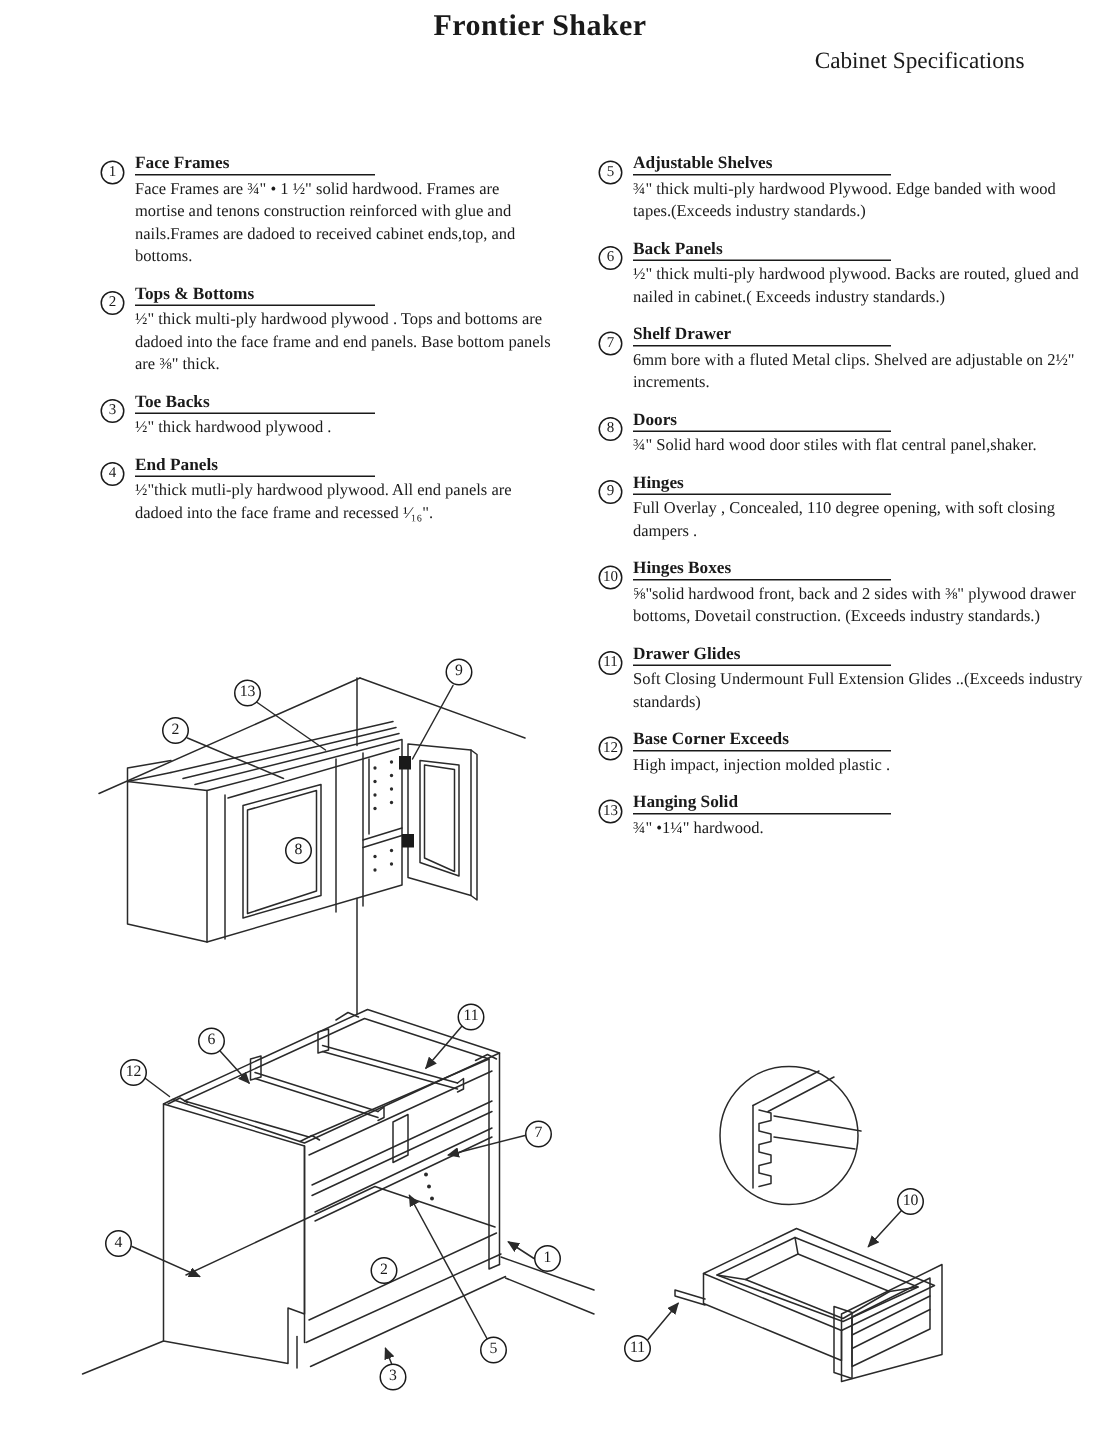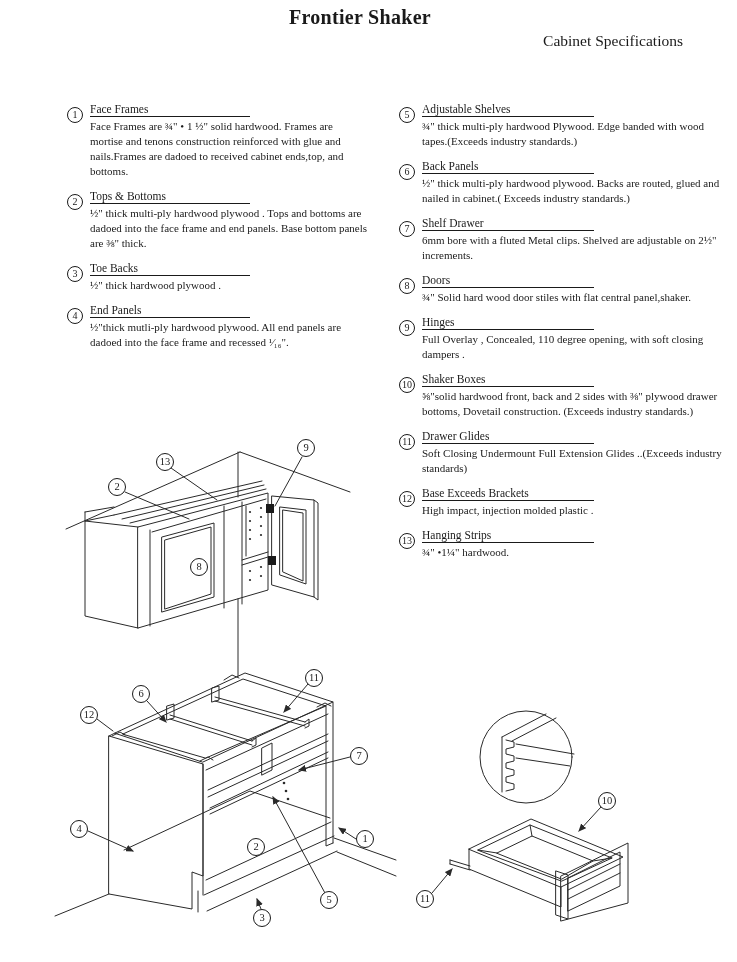--- a/index.html
+++ b/index.html
@@ -19,21 +19,21 @@
   .spec-col{position:absolute;}
   #col-left{left:90px;top:103px;width:278px;}
   #col-right{left:422px;top:103px;width:300px;}
   .spec-item{position:relative;margin-bottom:11px;}
   .spec-num{
     position:absolute;left:-23px;top:4px;width:16px;height:16px;
     border:1px solid #1a1a1a;border-radius:50%;box-sizing:border-box;
     font-size:10px;line-height:14px;text-align:center;background:#fff;
   }
   .spec-head{
-    display:block;font-size:11.5px;font-weight:normal;
+    display:block;font-size:11.5px;font-weight:bold;
     border-bottom:1px solid #1a1a1a;padding-bottom:1px;margin:0;
   }
   #col-left .spec-head{width:160px;}
   #col-right .spec-head{width:172px;}
   .spec-body{
     margin:2px 0 0 0;font-size:11px;line-height:15px;
   }
   #diagram-layer{position:absolute;left:0;top:430px;width:737px;height:532px;}
   #diagram-layer svg{display:block;}
   .callout{
@@ -92,36 +92,36 @@
     <span class="spec-head">Doors</span>
     <p class="spec-body">¾" Solid hard wood door stiles with flat central panel,shaker.</p>
   </div>
   <div class="spec-item">
     <span class="spec-num">9</span>
     <span class="spec-head">Hinges</span>
     <p class="spec-body">Full Overlay , Concealed, 110 degree opening, with soft closing dampers .</p>
   </div>
   <div class="spec-item">
     <span class="spec-num">10</span>
-    <span class="spec-head">Shaker Boxes</span>
+    <span class="spec-head">Hinges Boxes</span>
     <p class="spec-body">⅝"solid hardwood front, back and 2 sides with ⅜" plywood drawer bottoms,  Dovetail construction. (Exceeds industry standards.)</p>
   </div>
   <div class="spec-item">
     <span class="spec-num">11</span>
     <span class="spec-head">Drawer Glides</span>
     <p class="spec-body">Soft Closing Undermount Full Extension Glides ..(Exceeds industry standards)</p>
   </div>
   <div class="spec-item">
     <span class="spec-num">12</span>
-    <span class="spec-head">Base Exceeds Brackets</span>
+    <span class="spec-head">Base Corner Exceeds</span>
     <p class="spec-body">High impact, injection molded plastic .</p>
   </div>
   <div class="spec-item">
     <span class="spec-num">13</span>
-    <span class="spec-head">Hanging Strips</span>
+    <span class="spec-head">Hanging Solid</span>
     <p class="spec-body">¾" •1¼" hardwood.</p>
   </div>
 </div>
 
 <div id="diagram-layer">
   <svg width="737" height="532" viewBox="0 430 737 532">
     <defs>
       <marker id="arw" markerWidth="8" markerHeight="7" refX="7" refY="3.5" orient="auto" markerUnits="userSpaceOnUse">
         <path d="M0,0 L8,3.5 L0,7 Z" fill="#2a2a2a"></path>
       </marker>

